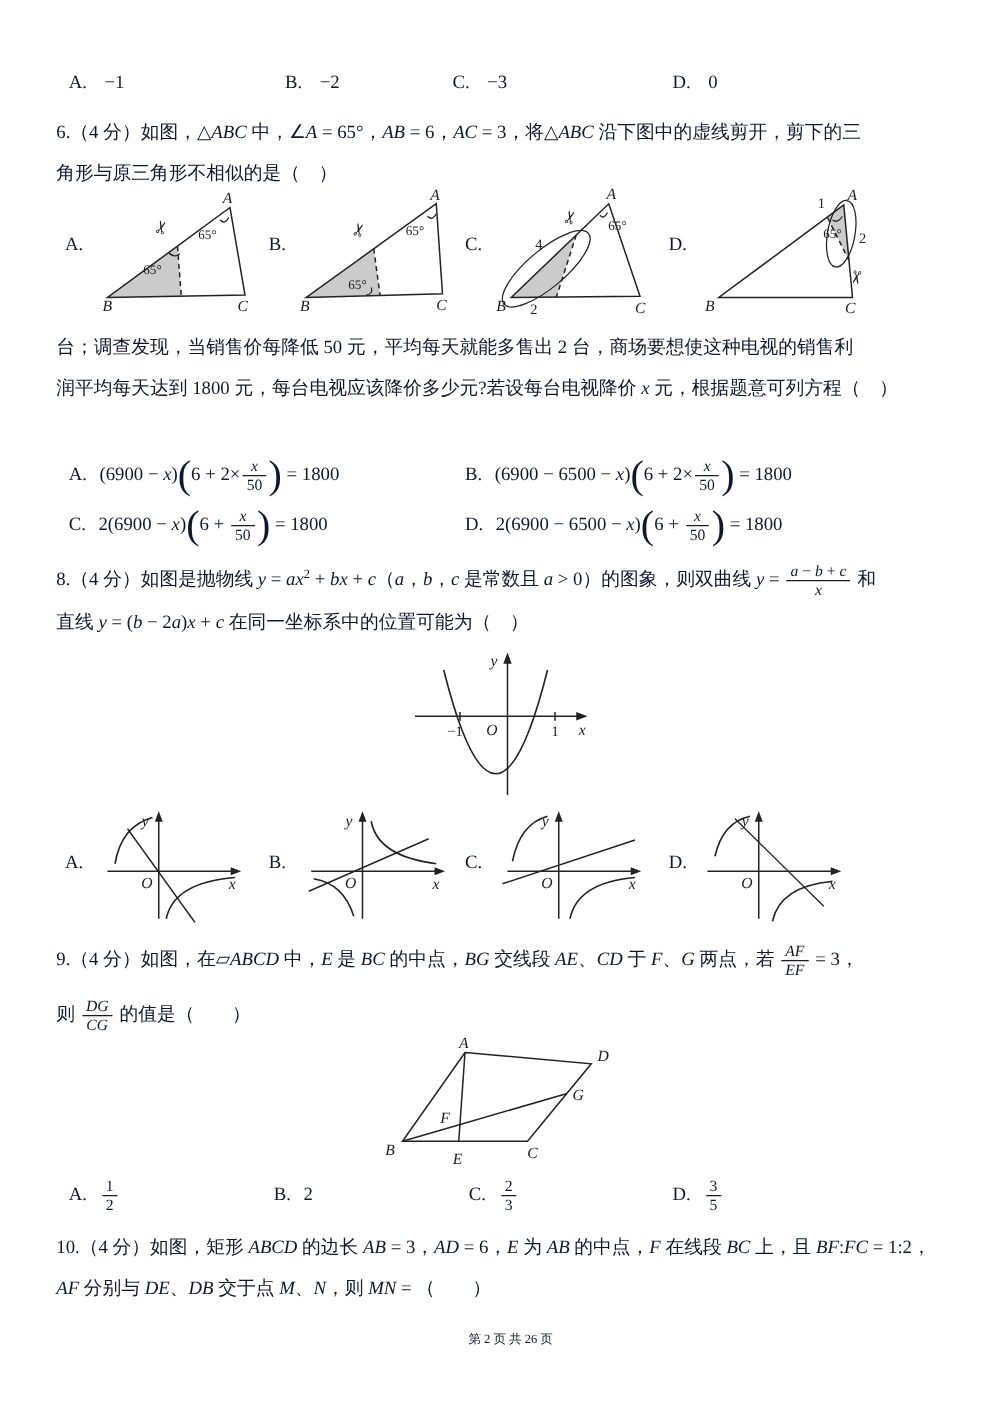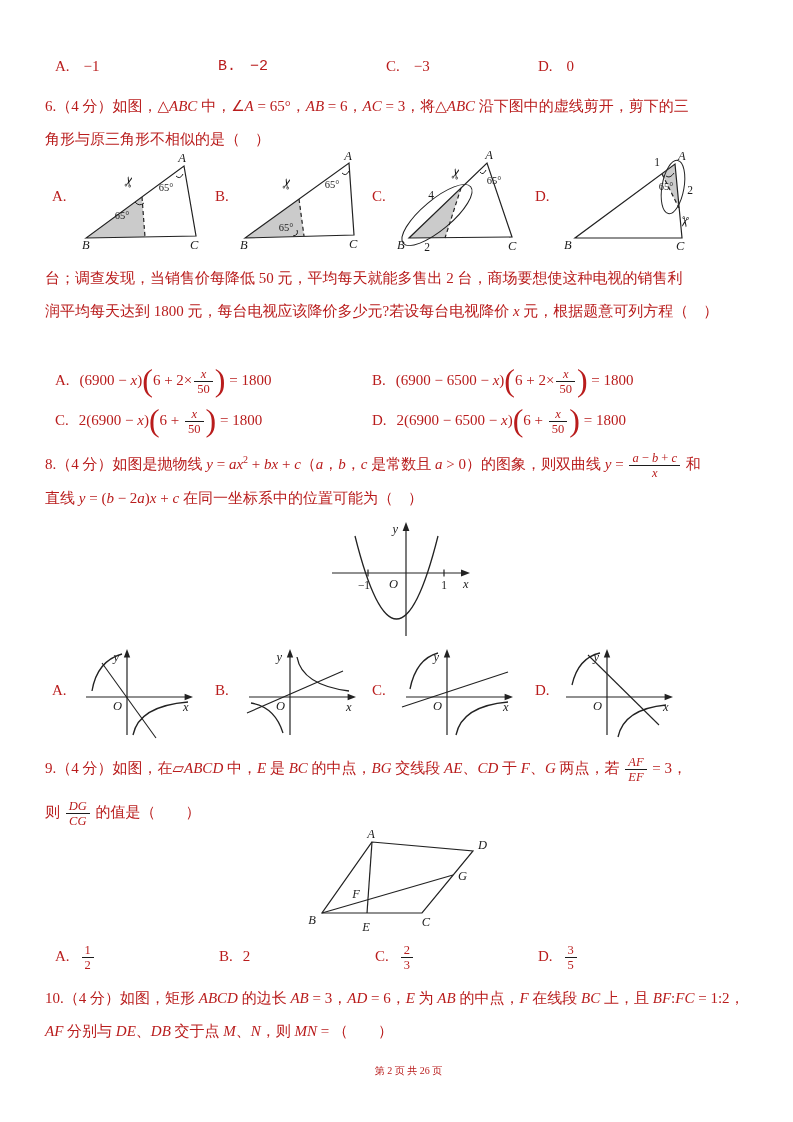--- a/index.html
+++ b/index.html
@@ -1,17 +1,17 @@
 <!DOCTYPE html>
 <html><head>
 <meta charset="utf-8">
 <style>
   html,body{margin:0;padding:0;background:#ffffff;}
   .page{position:relative;width:793px;height:1122px;background:#ffffff;overflow:hidden;
-        font-family:"Liberation Serif","DejaVu Serif",serif;color:#b91c1c;border-radius:19px;}
+        font-family:"Liberation Serif","DejaVu Serif",serif;color:#0f172a;border-radius:19px;}
   .abs{position:absolute;}
   .line{white-space:nowrap;height:33px;line-height:33px;font-size:15px;}
   .line.tall{height:44px;line-height:44px;}
   .seg-t{font-family:"Liberation Serif","DejaVu Sans",serif;text-align:center;}
   .seg-r{font-family:"Liberation Serif",serif;}
   .seg-i{font-family:"Liberation Serif",serif;font-style:italic;}
   sup{font-size:10px;}
   .frac{display:inline-block;vertical-align:middle;text-align:center;font-size:12.5px;line-height:1.15;margin:0 2px;}
   .frac .fn{display:block;padding:0 3px;border-bottom:1px solid #1c1c1c;}
   .frac .fd{display:block;padding:0 3px;}
@@ -38,22 +38,22 @@
   .sv-n{font-family:"Liberation Serif",serif;font-size:11.5px;}
   .sc{font-family:"DejaVu Sans",sans-serif;font-size:14px;fill:#111;}
 </style>
 </head>
 <body>
 
 <div class="page">
 
   <div class="abs optrow" style="top:58px;">
     <span class="opt" style="left:55px;"><span class="ol">A.</span><span>−1</span></span>
-    <span class="opt" style="left:218px;font-family:Liberation Mono, monospace;"><span class="ol">B.</span><span>−2</span></span>
-    <span class="opt" style="left:386px;text-align:center;"><span class="ol">C.</span><span>−3</span></span>
+    <span class="opt" style="left:228px;"><span class="ol">B.</span><span>−2</span></span>
+    <span class="opt" style="left:362px;text-align:center;"><span class="ol">C.</span><span>−3</span></span>
     <span class="opt" style="left:538px;"><span class="ol">D.</span><span>0</span></span>
   </div>
 
   <div class="abs" style="left:45px;top:90px;">
     <div class="line"><span class="seg-t">6.（4 分）如图，</span><span class="seg-r">△</span><span class="seg-i">ABC</span><span class="seg-t"> 中，</span><span class="seg-r">∠</span><span class="seg-i">A</span><span class="seg-r"> = 65°</span><span class="seg-t">，</span><span class="seg-i">AB</span><span class="seg-r"> = 6</span><span class="seg-t">，</span><span class="seg-i">AC</span><span class="seg-r"> = 3</span><span class="seg-t">，将</span><span class="seg-r">△</span><span class="seg-i">ABC</span><span class="seg-t"> 沿下图中的虚线剪开，剪下的三</span></div>
     <div class="line"><span class="seg-t">角形与原三角形不相似的是（　）</span></div>
   </div>
 
   <span class="figlabel abs" style="left:52px;top:188px;">A.</span>
   <svg class="abs" style="left:78px;top:152px;" width="130" height="100">

